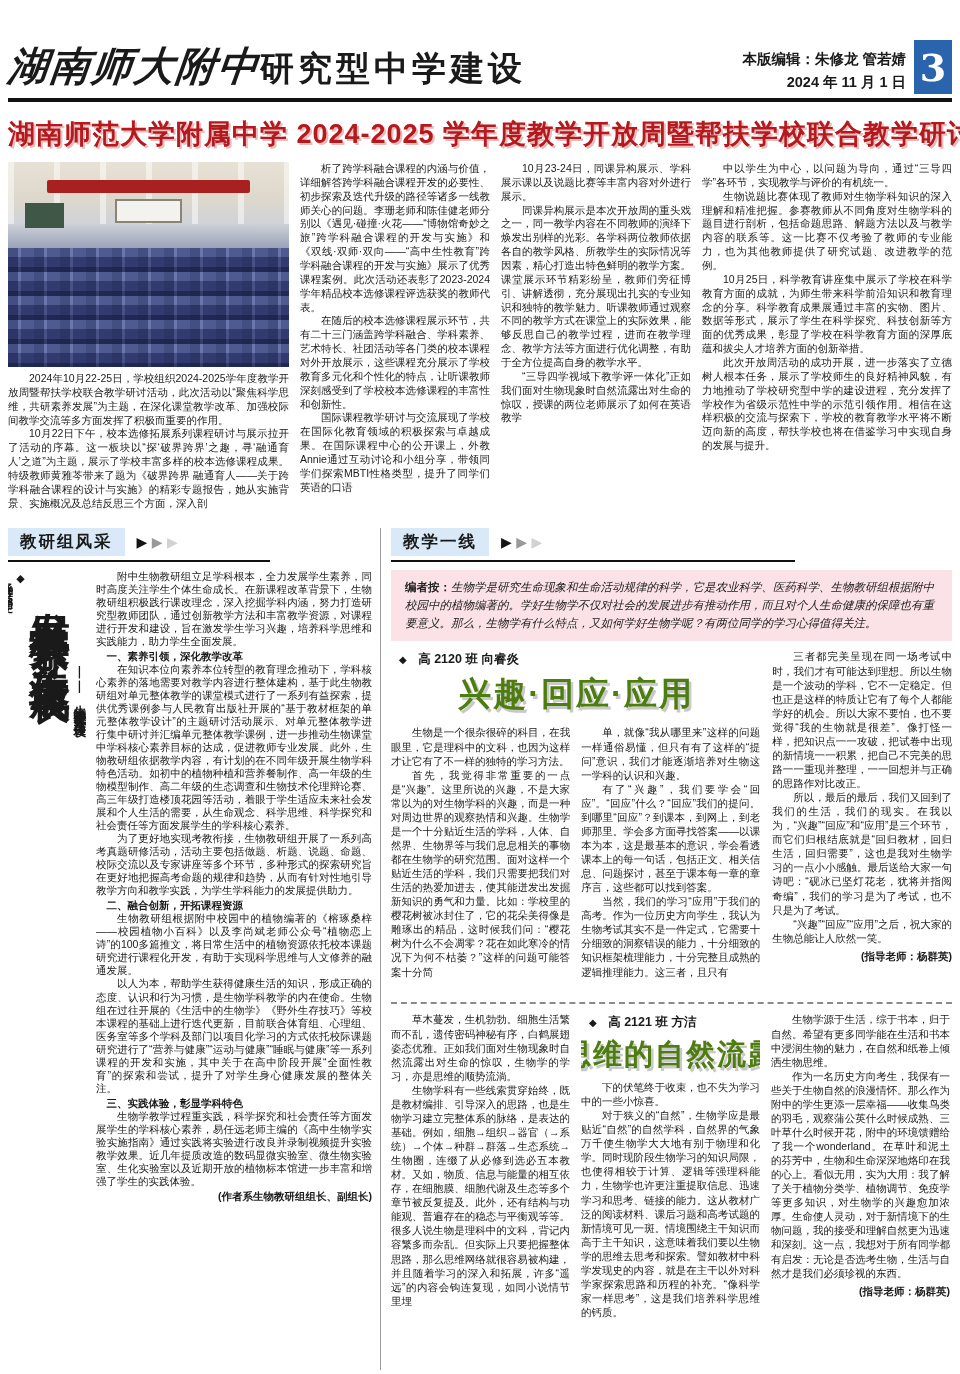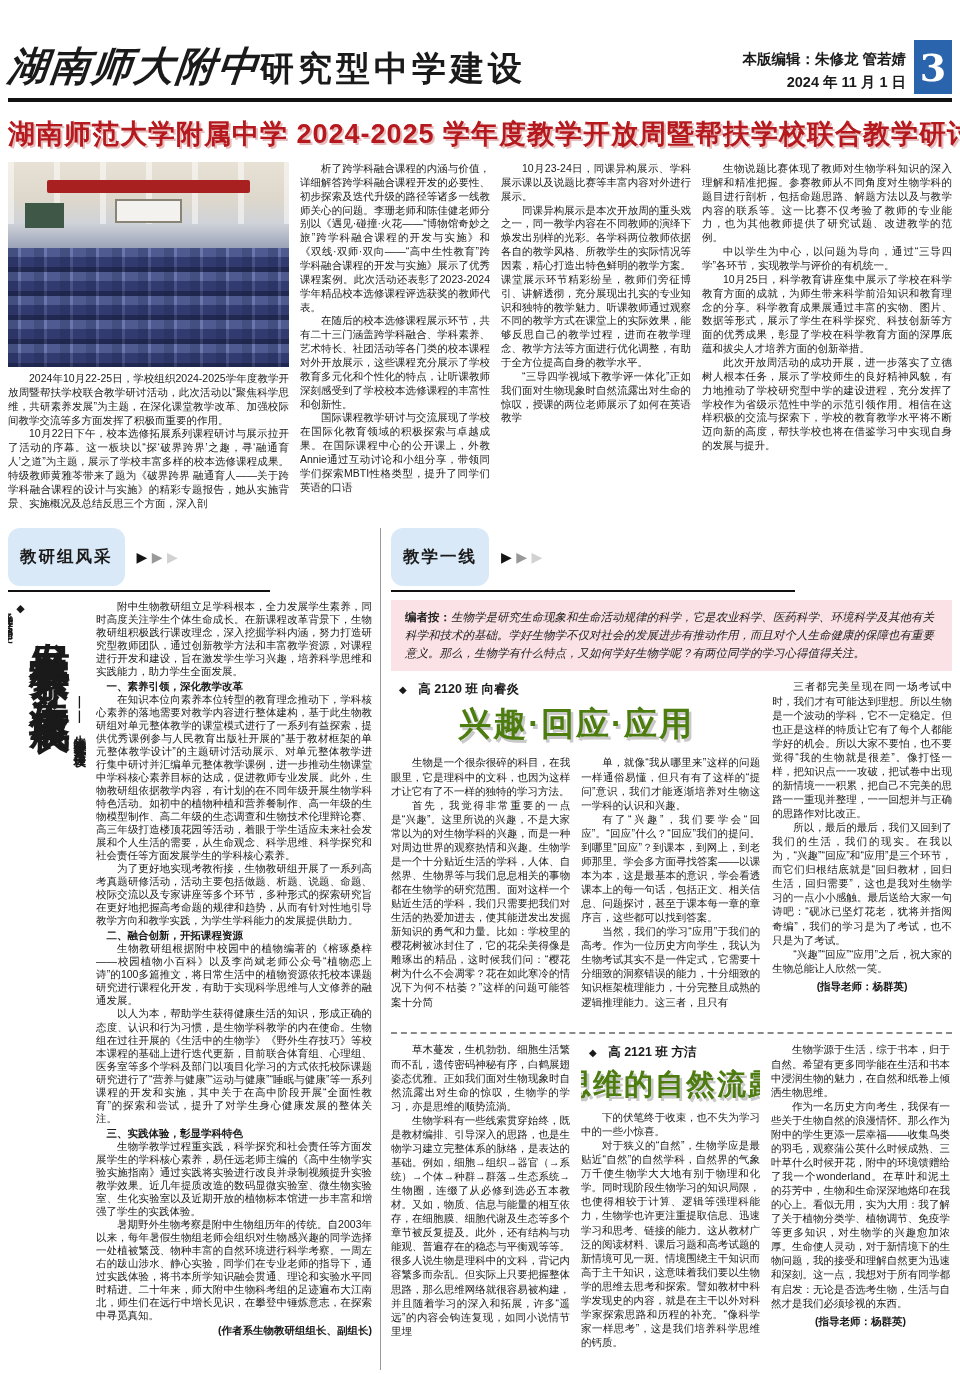--- a/index.html
+++ b/index.html
@@ -43,21 +43,21 @@
                  background:repeating-linear-gradient(90deg, rgba(255,255,255,.5) 0 6px, rgba(255,255,255,0) 6px 46px); }
 
   
   .lower { display:flex; margin-top:8px; height:842px; overflow:hidden; }
   .lower-left { width:372px; flex:none; padding-right:8px; }
   .vdivider { width:1px; background:#9a9a9a; flex:none; }
   .lower-right { flex:1; padding-left:10px; }
 
   .section-head { display:flex; align-items:center; gap:12px; border-bottom:2px solid #111;
                   padding-bottom:4px; margin-bottom:8px; width:72%; }
-  .sec-label { background:#d9e9f8; font-size:16.5px; font-weight:bold; letter-spacing:2px; padding:18px 12px;border-radius:12px; }
+  .sec-label { background:#d9e9f8; font-size:16.5px; font-weight:bold; letter-spacing:2px; padding:3px 12px; }
   .arrows span { font-size:14px; line-height:1; }
   .arr1{color:#141414;} .arr2{color:#999;} .arr3{color:#d2d2d2;}
 
   
   .left-article { display:flex; height:790px; overflow:hidden; }
   .vt-wrap { display:flex; flex:none; margin-right:8px; }
   .vt-authors { writing-mode:vertical-rl; font-size:12.5px; font-weight:bold; letter-spacing:3px;
                 padding-top:2px; width:20px; }
   .vt-diamond { font-size:11px; display:block; margin-bottom:6px; }
   .vt-title { writing-mode:vertical-rl; font-family:"DejaVu Serif","Liberation Serif",serif;
@@ -75,21 +75,21 @@
                  margin-bottom:8px; }
   .editor-note b { font-style:normal; font-weight:bold;text-align:center; }
 
   
   .byline { font-size:12.5px; font-weight:bold; margin:2px 0 4px 8px; }
   .byline .dia { font-size:10px; margin-right:8px; }
   .red-title { color:#4d7c0f; font-weight:bold; text-align:center; letter-spacing:2px;
                text-shadow:2.5px 2.5px 0 #c9c9c9; font-size:33px; margin:2px 0 8px 0; white-space:nowrap; }
   .rcol { font-size:10.5px; line-height:1.34; text-align:justify; overflow:hidden; }
   .rcol p { text-indent:2em; }
-  .rcol p.signoff { text-indent:0; text-align:center; font-weight:bold; margin-top:4px; }
+  .rcol p.signoff { text-indent:0; text-align:right; font-weight:bold; margin-top:4px; }
   .a1 { display:flex; gap:11px; height:346px; overflow:hidden; }
   .a1-main { width:66%; flex:none; }
   .a1-cols { display:flex; gap:11px; }
   .a1-cols .rcol { width:calc(50% - 6px); }
   .a1-c3 { flex:1; }
   .dash-sep { border-top:2px dashed #8a8a8a; margin:7px 0 8px 0; }
   .a2 { display:flex; gap:11px; height:352px; overflow:hidden; }
   .a2 .rcol { width:calc(33.33% - 8px); flex:none; }
   .a2 .mid .red-title { font-size:29px; margin:0 -26px 6px -26px; }
 </style>
@@ -129,22 +129,22 @@
         <p>析了跨学科融合课程的内涵与价值，详细解答跨学科融合课程开发的必要性、初步探索及迭代升级的路径等诸多一线教师关心的问题。李珊老师和陈佳健老师分别以《遇见·碰撞·火花——“博物馆奇妙之旅”跨学科融合课程的开发与实施》和《双线·双师·双向——“高中生性教育”跨学科融合课程的开发与实施》展示了优秀课程案例。此次活动还表彰了2023-2024学年精品校本选修课程评选获奖的教师代表。</p>
         <p>在随后的校本选修课程展示环节，共有二十三门涵盖跨学科融合、学科素养、艺术特长、社团活动等各门类的校本课程对外开放展示，这些课程充分展示了学校教育多元化和个性化的特点，让听课教师深刻感受到了学校校本选修课程的丰富性和创新性。</p>
         <p>国际课程教学研讨与交流展现了学校在国际化教育领域的积极探索与卓越成果。在国际课程中心的公开课上，外教Annie通过互动讨论和小组分享，带领同学们探索MBTI性格类型，提升了同学们英语的口语</p>
       </div>
     <div class="tcol tcol3">
         <p>10月23-24日，同课异构展示、学科展示课以及说题比赛等丰富内容对外进行展示。</p>
         <p>同课异构展示是本次开放周的重头戏之一，同一教学内容在不同教师的演绎下焕发出别样的光彩。各学科两位教师依据各自的教学风格、所教学生的实际情况等因素，精心打造出特色鲜明的教学方案。课堂展示环节精彩纷呈，教师们旁征博引、讲解透彻，充分展现出扎实的专业知识和独特的教学魅力。听课教师通过观察不同的教学方式在课堂上的实际效果，能够反思自己的教学过程，进而在教学理念、教学方法等方面进行优化调整，有助于全方位提高自身的教学水平。</p>
         <p>“三导四学视域下教学评一体化”正如我们面对生物现象时自然流露出对生命的惊叹，授课的两位老师展示了如何在英语教学</p>
       </div>
     <div class="tcol tcol4">
+        <p>中以学生为中心，以问题为导向，通过“三导四学”各环节，实现教学与评价的有机统一。</p>
         <p>生物说题比赛体现了教师对生物学科知识的深入理解和精准把握。参赛教师从不同角度对生物学科的题目进行剖析，包括命题思路、解题方法以及与教学内容的联系等。这一比赛不仅考验了教师的专业能力，也为其他教师提供了研究试题、改进教学的范例。</p>
-        <p>中以学生为中心，以问题为导向，通过“三导四学”各环节，实现教学与评价的有机统一。</p>
         <p>10月25日，科学教育讲座集中展示了学校在科学教育方面的成就，为师生带来科学前沿知识和教育理念的分享。科学教育成果展通过丰富的实物、图片、数据等形式，展示了学生在科学探究、科技创新等方面的优秀成果，彰显了学校在科学教育方面的深厚底蕴和拔尖人才培养方面的创新举措。</p>
         <p>此次开放周活动的成功开展，进一步落实了立德树人根本任务，展示了学校师生的良好精神风貌，有力地推动了学校研究型中学的建设进程，充分发挥了学校作为省级示范性中学的示范引领作用。相信在这样积极的交流与探索下，学校的教育教学水平将不断迈向新的高度，帮扶学校也将在借鉴学习中实现自身的发展与提升。</p>
       </div>
   </div>
 
   <div class="lower">
 
     <div class="lower-left">
       <div class="section-head">
         <span class="sec-label">教研组风采</span>
@@ -168,40 +168,39 @@
         <div class="la-body">
             <p>附中生物教研组立足学科根本，全力发展学生素养，同时高度关注学生个体生命成长。在新课程改革背景下，生物教研组积极践行课改理念，深入挖掘学科内涵，努力打造研究型教师团队，通过创新教学方法和丰富教学资源，对课程进行开发和建设，旨在激发学生学习兴趣，培养科学思维和实践能力，助力学生全面发展。</p>
             <p class="sub">一、素养引领，深化教学改革</p>
             <p>在知识本位向素养本位转型的教育理念推动下，学科核心素养的落地需要对教学内容进行整体建构，基于此生物教研组对单元整体教学的课堂模式进行了一系列有益探索，提供优秀课例参与人民教育出版社开展的“基于教材框架的单元整体教学设计”的主题研讨活动展示、对单元整体教学进行集中研讨并汇编单元整体教学课例，进一步推动生物课堂中学科核心素养目标的达成，促进教师专业发展。此外，生物教研组依据教学内容，有计划的在不同年级开展生物学科特色活动。如初中的植物种植和营养餐制作、高一年级的生物模型制作、高二年级的生态调查和生物技术伦理辩论赛、高三年级打造楼顶花园等活动，着眼于学生适应未来社会发展和个人生活的需要，从生命观念、科学思维、科学探究和社会责任等方面发展学生的学科核心素养。</p>
             <p>为了更好地实现考教衔接，生物教研组开展了一系列高考真题研修活动，活动主要包括做题、析题、说题、命题、校际交流以及专家讲座等多个环节，多种形式的探索研究旨在更好地把握高考命题的规律和趋势，从而有针对性地引导教学方向和教学实践，为学生学科能力的发展提供助力。</p>
             <p class="sub">二、融合创新，开拓课程资源</p>
             <p>生物教研组根据附中校园中的植物编著的《榕琢桑梓——校园植物小百科》以及李尚斌老师公众号“植物恋上诗”的100多篇推文，将日常生活中的植物资源依托校本课题研究进行课程化开发，有助于实现科学思维与人文修养的融通发展。</p>
             <p>以人为本，帮助学生获得健康生活的知识，形成正确的态度、认识和行为习惯，是生物学科教学的内在使命。生物组在过往开展的《生活中的生物学》《野外生存技巧》等校本课程的基础上进行迭代更新，目前联合体育组、心理组、医务室等多个学科及部门以项目化学习的方式依托校际课题研究进行了“营养与健康”“运动与健康”“睡眠与健康”等一系列课程的开发和实施，其中关于在高中阶段开展“全面性教育”的探索和尝试，提升了对学生身心健康发展的整体关注。</p>
             <p class="sub">三、实践体验，彰显学科特色</p>
             <p>生物学教学过程重实践，科学探究和社会责任等方面发展学生的学科核心素养，易任远老师主编的《高中生物学实验实施指南》通过实践将实验进行改良并录制视频提升实验教学效果。近几年提质改造的数码显微实验室、微生物实验室、生化实验室以及近期开放的植物标本馆进一步丰富和增强了学生的实践体验。</p>
-            <p>暑期野外生物考察是附中生物组历年的传统。自2003年以来，每年暑假生物组老师会组织对生物感兴趣的同学选择一处植被繁茂、物种丰富的自然环境进行科学考察。一周左右的跋山涉水、静心实验，同学们在专业老师的指导下，通过实践体验，将书本所学知识融会贯通、理论和实验水平同时精进。二十年来，师大附中生物科考组的足迹遍布大江南北，师生们在远行中增长见识，在攀登中锤炼意志，在探索中寻觅真知。</p>
             <p class="signoff">(作者系生物教研组组长、副组长)</p>
           </div>
       </div>
     </div>
 
     <div class="vdivider"></div>
 
     <div class="lower-right">
       <div class="section-head">
         <span class="sec-label">教学一线</span>
         <span class="arrows">
           <span class="arr1">▶</span>
           <span class="arr2">▶</span>
           <span class="arr3">▶</span>
         </span>
       </div>
 
       <div class="editor-note">
-        <b>编者按：</b><span>生物学是研究生命现象和生命活动规律的科学，它是农业科学、医药科学、环境科学及其他有关科学和技术的基础。学好生物学不仅对社会的发展进步有推动作用，而且对个人生命健康的保障也有重要意义。那么，生物学有什么特点，又如何学好生物学呢？有两位同学的学习心得值得关注。</span>
+        <b>编者按：</b><span>生物学是研究生命现象和生命活动规律的科学，它是农业科学、医药科学、生物教研组根据附中校园中的植物编著的。学好生物学不仅对社会的发展进步有推动作用，而且对个人生命健康的保障也有重要意义。那么，生物学有什么特点，又如何学好生物学呢？有两位同学的学习心得值得关注。</span>
       </div>
 
       <div class="a1">
         <div class="a1-main">
           <div class="byline">
             <span class="dia">◆</span>
             <span>高 2120 班  向睿炎</span>
           </div>
           <div class="red-title">兴趣·回应·应用</div>
           <div class="a1-cols">

